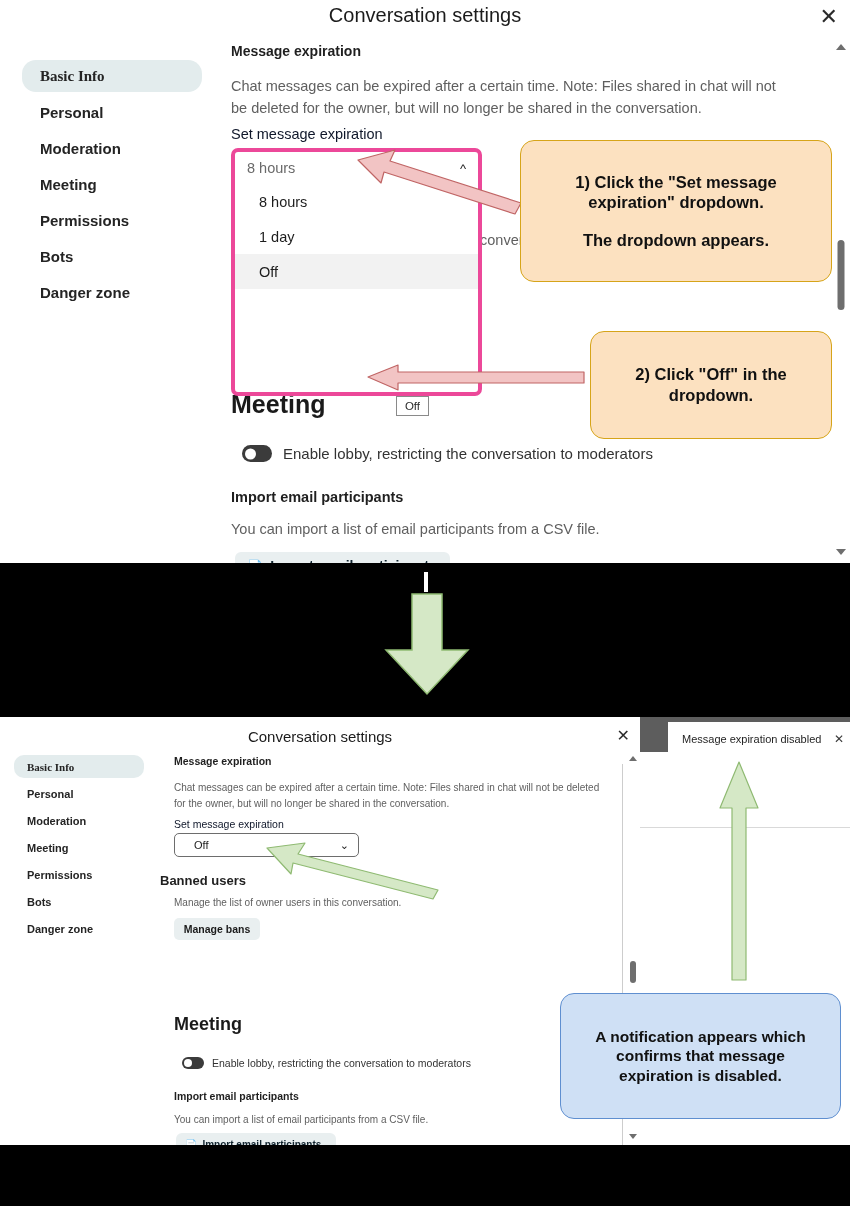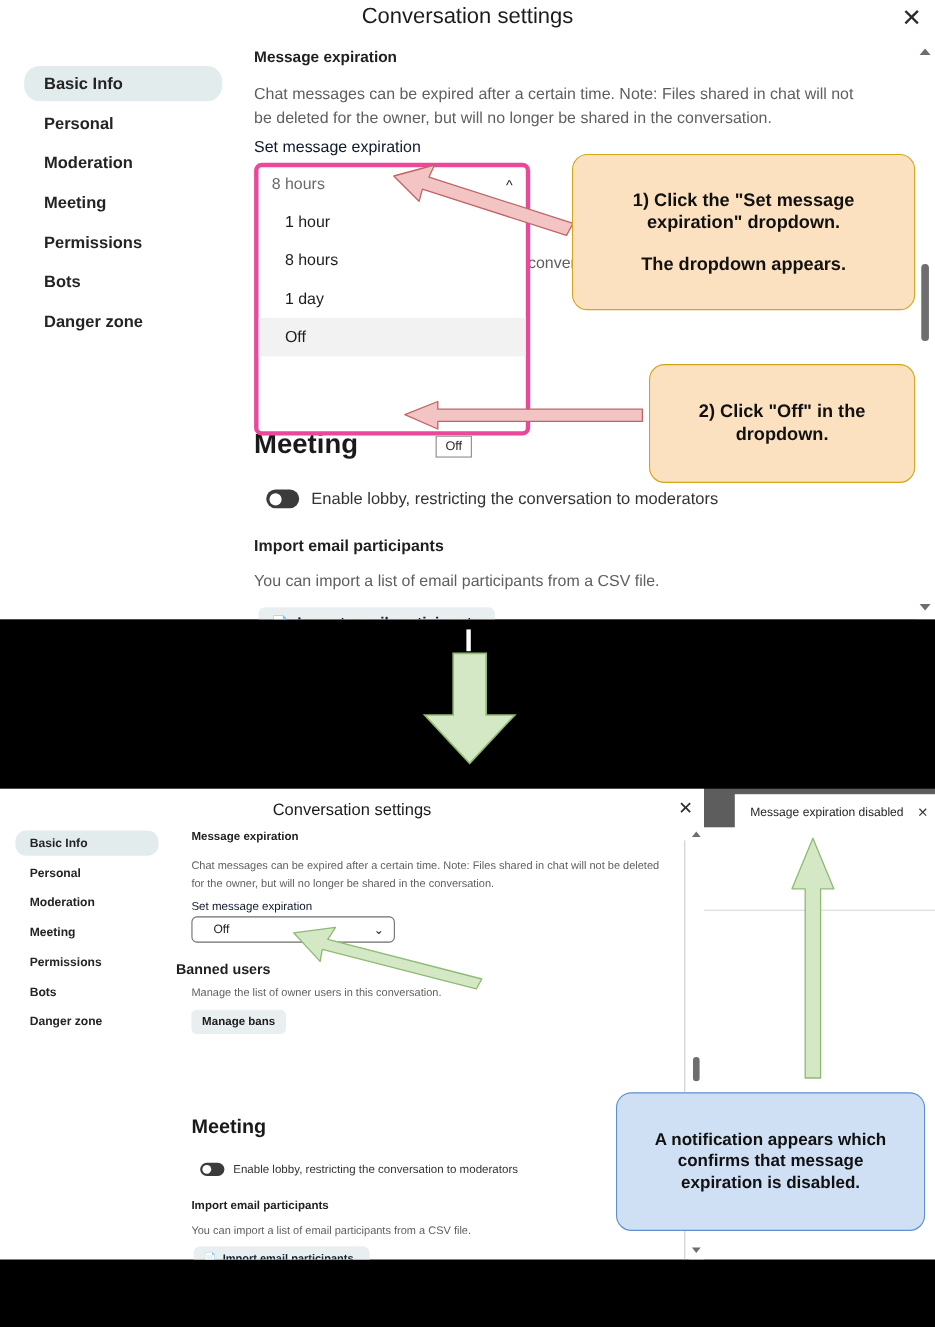--- a/index.html
+++ b/index.html
@@ -23,21 +23,21 @@
     cursor: pointer; font-weight: 300;
   }
 
   
   .sidebar { position: absolute; }
   .side-item {
     font-weight: 700; color: #242424;
     border-radius: 14px; display: flex; align-items: center;
     cursor: pointer; white-space: nowrap;
   }
-  .side-item.active { background: #e3eced; }
+  .side-item.active { background: #e3eced; font-family: Liberation Serif, serif; }
 
   
   .sec-head { position: absolute; font-weight: 700; color: #1f1f1f; }
   .sec-body { position: absolute; color: #5f5f5f; }
   .field-label { position: absolute; color: #0f172a; }
 
   .big-head { position: absolute; font-weight: 700; color: #1a1a1a; }
 
   
   .toggle-row { position: absolute; display: flex; align-items: center; }
@@ -196,23 +196,20 @@
       <span style="font-size:13px; margin-right:7px;">📄</span>
       <span>Import email participants</span>
     </div>
 
     <div class="combo-open" style="left:231px; top:148px; width:251px; height:248px;">
       <div class="cur" style="height:32px; font-size:14.5px;">
         <span>8 hours</span>
         <span class="chev" style="font-size:13px;">^</span>
       </div>
       <div class="opt" style="height:35px; font-size:14.5px;">
-        <span>1 hour</span>
-      </div>
-      <div class="opt" style="height:35px; font-size:14.5px;">
         <span>8 hours</span>
       </div>
       <div class="opt" style="height:35px; font-size:14.5px;">
         <span>1 day</span>
       </div>
       <div class="opt hl" style="height:35px; font-size:14.5px;">
         <span>Off</span>
       </div>
     </div>
 

